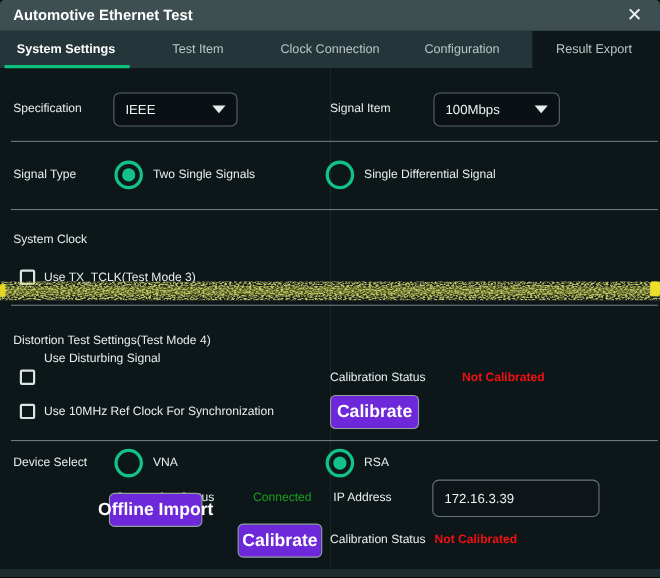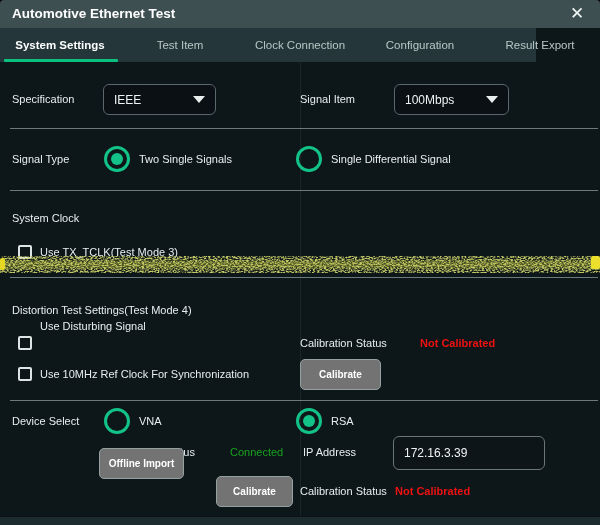--- a/index.html
+++ b/index.html
@@ -16,21 +16,21 @@
   html,body{background:#000;}
   body{font-family:"Liberation Sans", sans-serif;}
   #dialog{position:relative;width:600px;height:525px;background:var(--body);overflow:hidden;border-radius:4px 4px 0 0;}
 
   
   .titlebar{position:absolute;left:0;top:0;width:600px;height:28px;background:var(--titlebar);}
   .title{position:absolute;left:12px;top:0;height:28px;line-height:28px;color:#ffffff;font-size:13.5px;font-weight:bold;}
   .close{position:absolute;right:6px;top:0;width:34px;height:28px;color:#eef3f3;font-size:17px;line-height:28px;text-align:center;cursor:pointer;}
 
   
-  .tabbar{position:absolute;left:0;top:28px;width:536px;height:34px;background:var(--tabbar);}
+  .tabbar{position:absolute;left:0;top:28px;width:484px;height:34px;background:var(--tabbar);}
   .tab{position:absolute;top:0;height:34px;width:120px;line-height:34px;text-align:center;font-size:11.5px;color:#b9c6c6;cursor:pointer;}
   .tab.active{color:#ffffff;font-weight:bold;}
   .tab.active::after{content:"";position:absolute;left:4px;right:2px;bottom:0;height:3px;background:#0cc07e;border-radius:1px;}
 
   .lbl{position:absolute;color:var(--txt);font-size:11px;white-space:nowrap;}
   .divider{position:absolute;left:10px;right:2px;height:1px;background:var(--line);}
   .vline{position:absolute;left:300px;top:62px;bottom:9px;width:1px;background:rgba(150,180,180,0.10);}
 
   
   .dropdown{position:absolute;height:31px;background:#0a1013;border:1px solid #5a676b;border-radius:6px;color:#eef3f3;
@@ -38,22 +38,22 @@
   .caret{width:0;height:0;border-left:6px solid transparent;border-right:6px solid transparent;border-top:7px solid #e8eeee;}
   .input{position:absolute;height:31px;background:#0d1518;border:1px solid #6a7578;border-radius:6px;color:#eef3f3;
     font-size:12px;padding:16px 10px;outline:none;font-family:"Liberation Sans", sans-serif;}
 
   
   .radio{position:absolute;width:26px;height:26px;border-radius:50%;border:3px solid var(--green);background:transparent;cursor:pointer;}
   .radio.checked::after{content:"";position:absolute;inset:4px;border-radius:50%;background:var(--green);}
   .cb{position:absolute;width:14px;height:14px;border:2px solid #dde4e4;border-radius:2px;background:transparent;cursor:pointer;}
 
   
-  .btn{position:absolute;background:#737373;border:1px solid #93a1a1;border-radius:5px;color:#ffffff;font-weight:bold;
-    font-size:10px;display:flex;align-items:center;justify-content:center;cursor:pointer;white-space:nowrap;}
+  .btn{position:absolute;background:#6d28d9;border:1px solid #93a1a1;border-radius:5px;color:#ffffff;font-weight:bold;
+    font-size:16px;display:flex;align-items:center;justify-content:center;cursor:pointer;white-space:nowrap;}
 
   .status-red{color:var(--red);font-weight:bold;}
   .status-green{color:var(--okgreen);}
 
   
   .waveform{position:absolute;left:0;top:256px;width:600px;height:17px;}
   .wf-marker{position:absolute;border-radius:2px;background:#e4d824;}
   .wf-left{left:0;top:258px;width:5px;height:12px;}
   .wf-right{left:591px;top:256px;width:9px;height:13px;background:#ecdf2c;}
 

